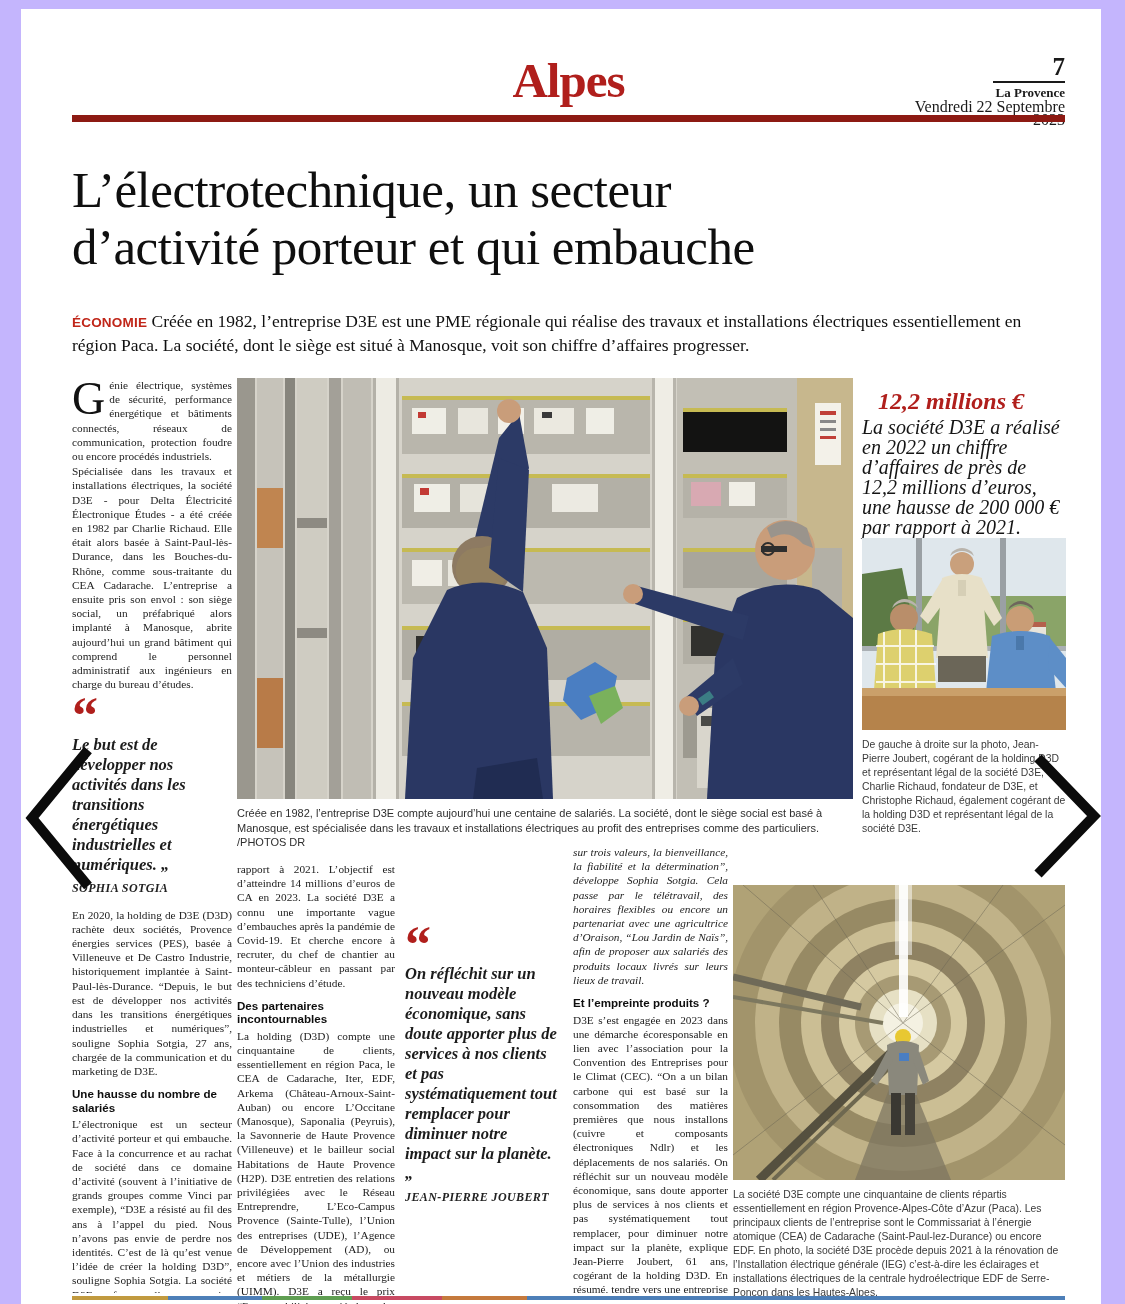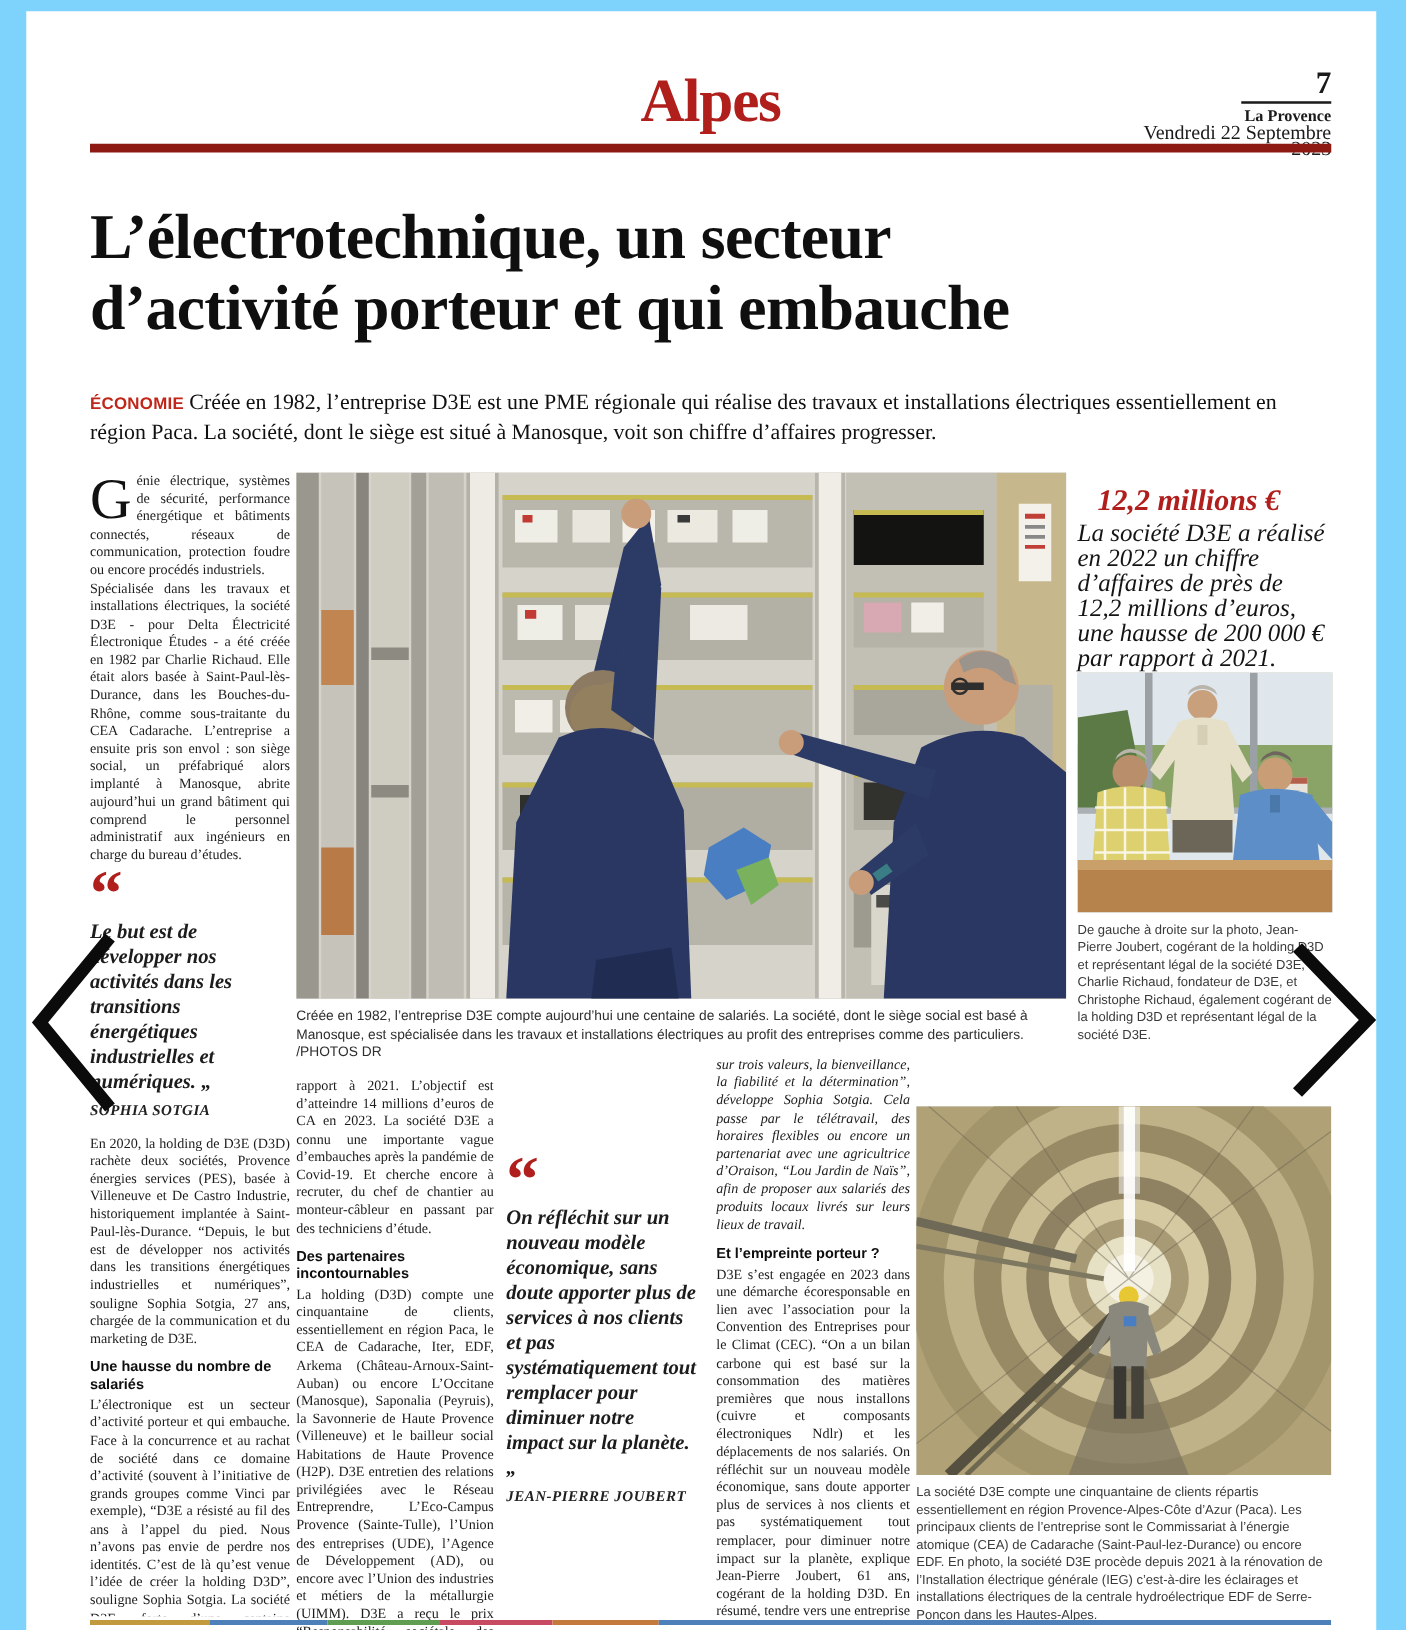--- a/index.html
+++ b/index.html
@@ -1,33 +1,33 @@
 <!DOCTYPE html>
 <html><head>
 <meta charset="utf-8">
 <style>
   html,body{margin:0;padding:0;background:#dcdcda;}
-  #canvas{position:relative;width:1125px;height:1304px;background:#7dd3fc;overflow:hidden;
+  #canvas{position:relative;width:1125px;height:1304px;background:#c4b5fd;overflow:hidden;
           font-family:"Liberation Serif", serif;-webkit-font-smoothing:antialiased;}
   .abs{position:absolute;}
   #page{position:absolute;left:21px;top:9px;width:1080px;height:1295px;background:#ffffff;}
 
   
   .section-title{left:72px;top:52px;width:993px;text-align:center;
     font-size:49px;font-weight:bold;color:#b01f1c;letter-spacing:-1px;}
   .pagenum-block{left:905px;top:56px;width:160px;text-align:right;color:#1a1a1a;}
   .pagenum{font-size:25px;font-weight:bold;line-height:22px;}
   .pagenum-rule{margin:3px 0 3px auto;width:72px;height:2px;background:#1a1a1a;}
   .paper-name{font-size:13px;font-weight:bold;line-height:14px;}
   .paper-date{font-size:16px;line-height:13px;}
   .red-rule{left:72px;top:115px;width:993px;height:7px;background:#8d1a13;}
 
   
   .headline{left:72px;top:162px;width:993px;font-size:51px;line-height:57px;
-    font-weight:bold;color:#0f0f0f;letter-spacing:-0.5px;}
+    font-weight:normal;color:#0f0f0f;letter-spacing:-0.5px;}
   .lead{left:72px;top:310px;width:960px;font-size:17.5px;line-height:23px;color:#101010;}
   .kicker{color:#c02619;font-family:"Liberation Sans",sans-serif;font-weight:bold;
     font-size:13.5px;letter-spacing:.2px;}
 
   
   .bodycol{font-size:11.3px;line-height:14.2px;text-align:justify;color:#1c1c1c;overflow:hidden;}
   .bodycol p{margin:0 0 1px 0;}
   .dropcap{float:left;font-size:46px;line-height:38px;font-weight:normal;
     padding:2px 4px 0 0;color:#111;}
   .subhead{font-family:"Liberation Sans",sans-serif;font-weight:bold;font-size:11.6px;
@@ -266,21 +266,21 @@
   </div>
 
   <div class="abs" style="left:405px;top:930px;width:152px;">
     <span class="qmark">“</span>
     <div class="qtext">On réfléchit sur un nouveau modèle économique, sans doute apporter plus de services à nos clients et pas systématiquement tout remplacer pour diminuer notre impact sur la planète. „</div>
     <div class="qauthor">JEAN-PIERRE JOUBERT</div>
   </div>
 
   <div class="abs bodycol" style="left:573px;top:845px;width:155px;height:448px;">
     <p style="font-style:italic;">sur trois valeurs, la bienveillance, la fiabilité et la détermination”, développe Sophia Sotgia. Cela passe par le télétravail, des horaires flexibles ou encore un partenariat avec une agricultrice d’Oraison, “Lou Jardin de Naïs”, afin de proposer aux salariés des produits locaux livrés sur leurs lieux de travail.</p>
-    <div class="subhead">Et l’empreinte porteur ?</div>
+    <div class="subhead">Et l’empreinte produits ?</div>
     <p>D3E s’est engagée en 2023 dans une démarche écoresponsable en lien avec l’association pour la Convention des Entreprises pour le Climat (CEC). “On a un bilan carbone qui est basé sur la consommation des matières premières que nous installons (cuivre et composants électroniques Ndlr) et les déplacements de nos salariés. On réfléchit sur un nouveau modèle économique, sans doute apporter plus de services à nos clients et pas systématiquement tout remplacer, pour diminuer notre impact sur la planète, explique Jean-Pierre Joubert, 61 ans, cogérant de la holding D3D. En résumé, tendre vers une entreprise régénérative”.</p>
 
   </div>
 
   <div class="photo" style="left:733px;top:885px;width:332px;height:295px;">
     <svg width="332" height="295" viewBox="0 0 332 295">
       <rect width="332" height="295" fill="#b0a276"></rect>
       <g>
         <circle cx="170" cy="138" r="175" fill="#a2946b"></circle>
         <circle cx="170" cy="138" r="148" fill="#c0b288"></circle>

